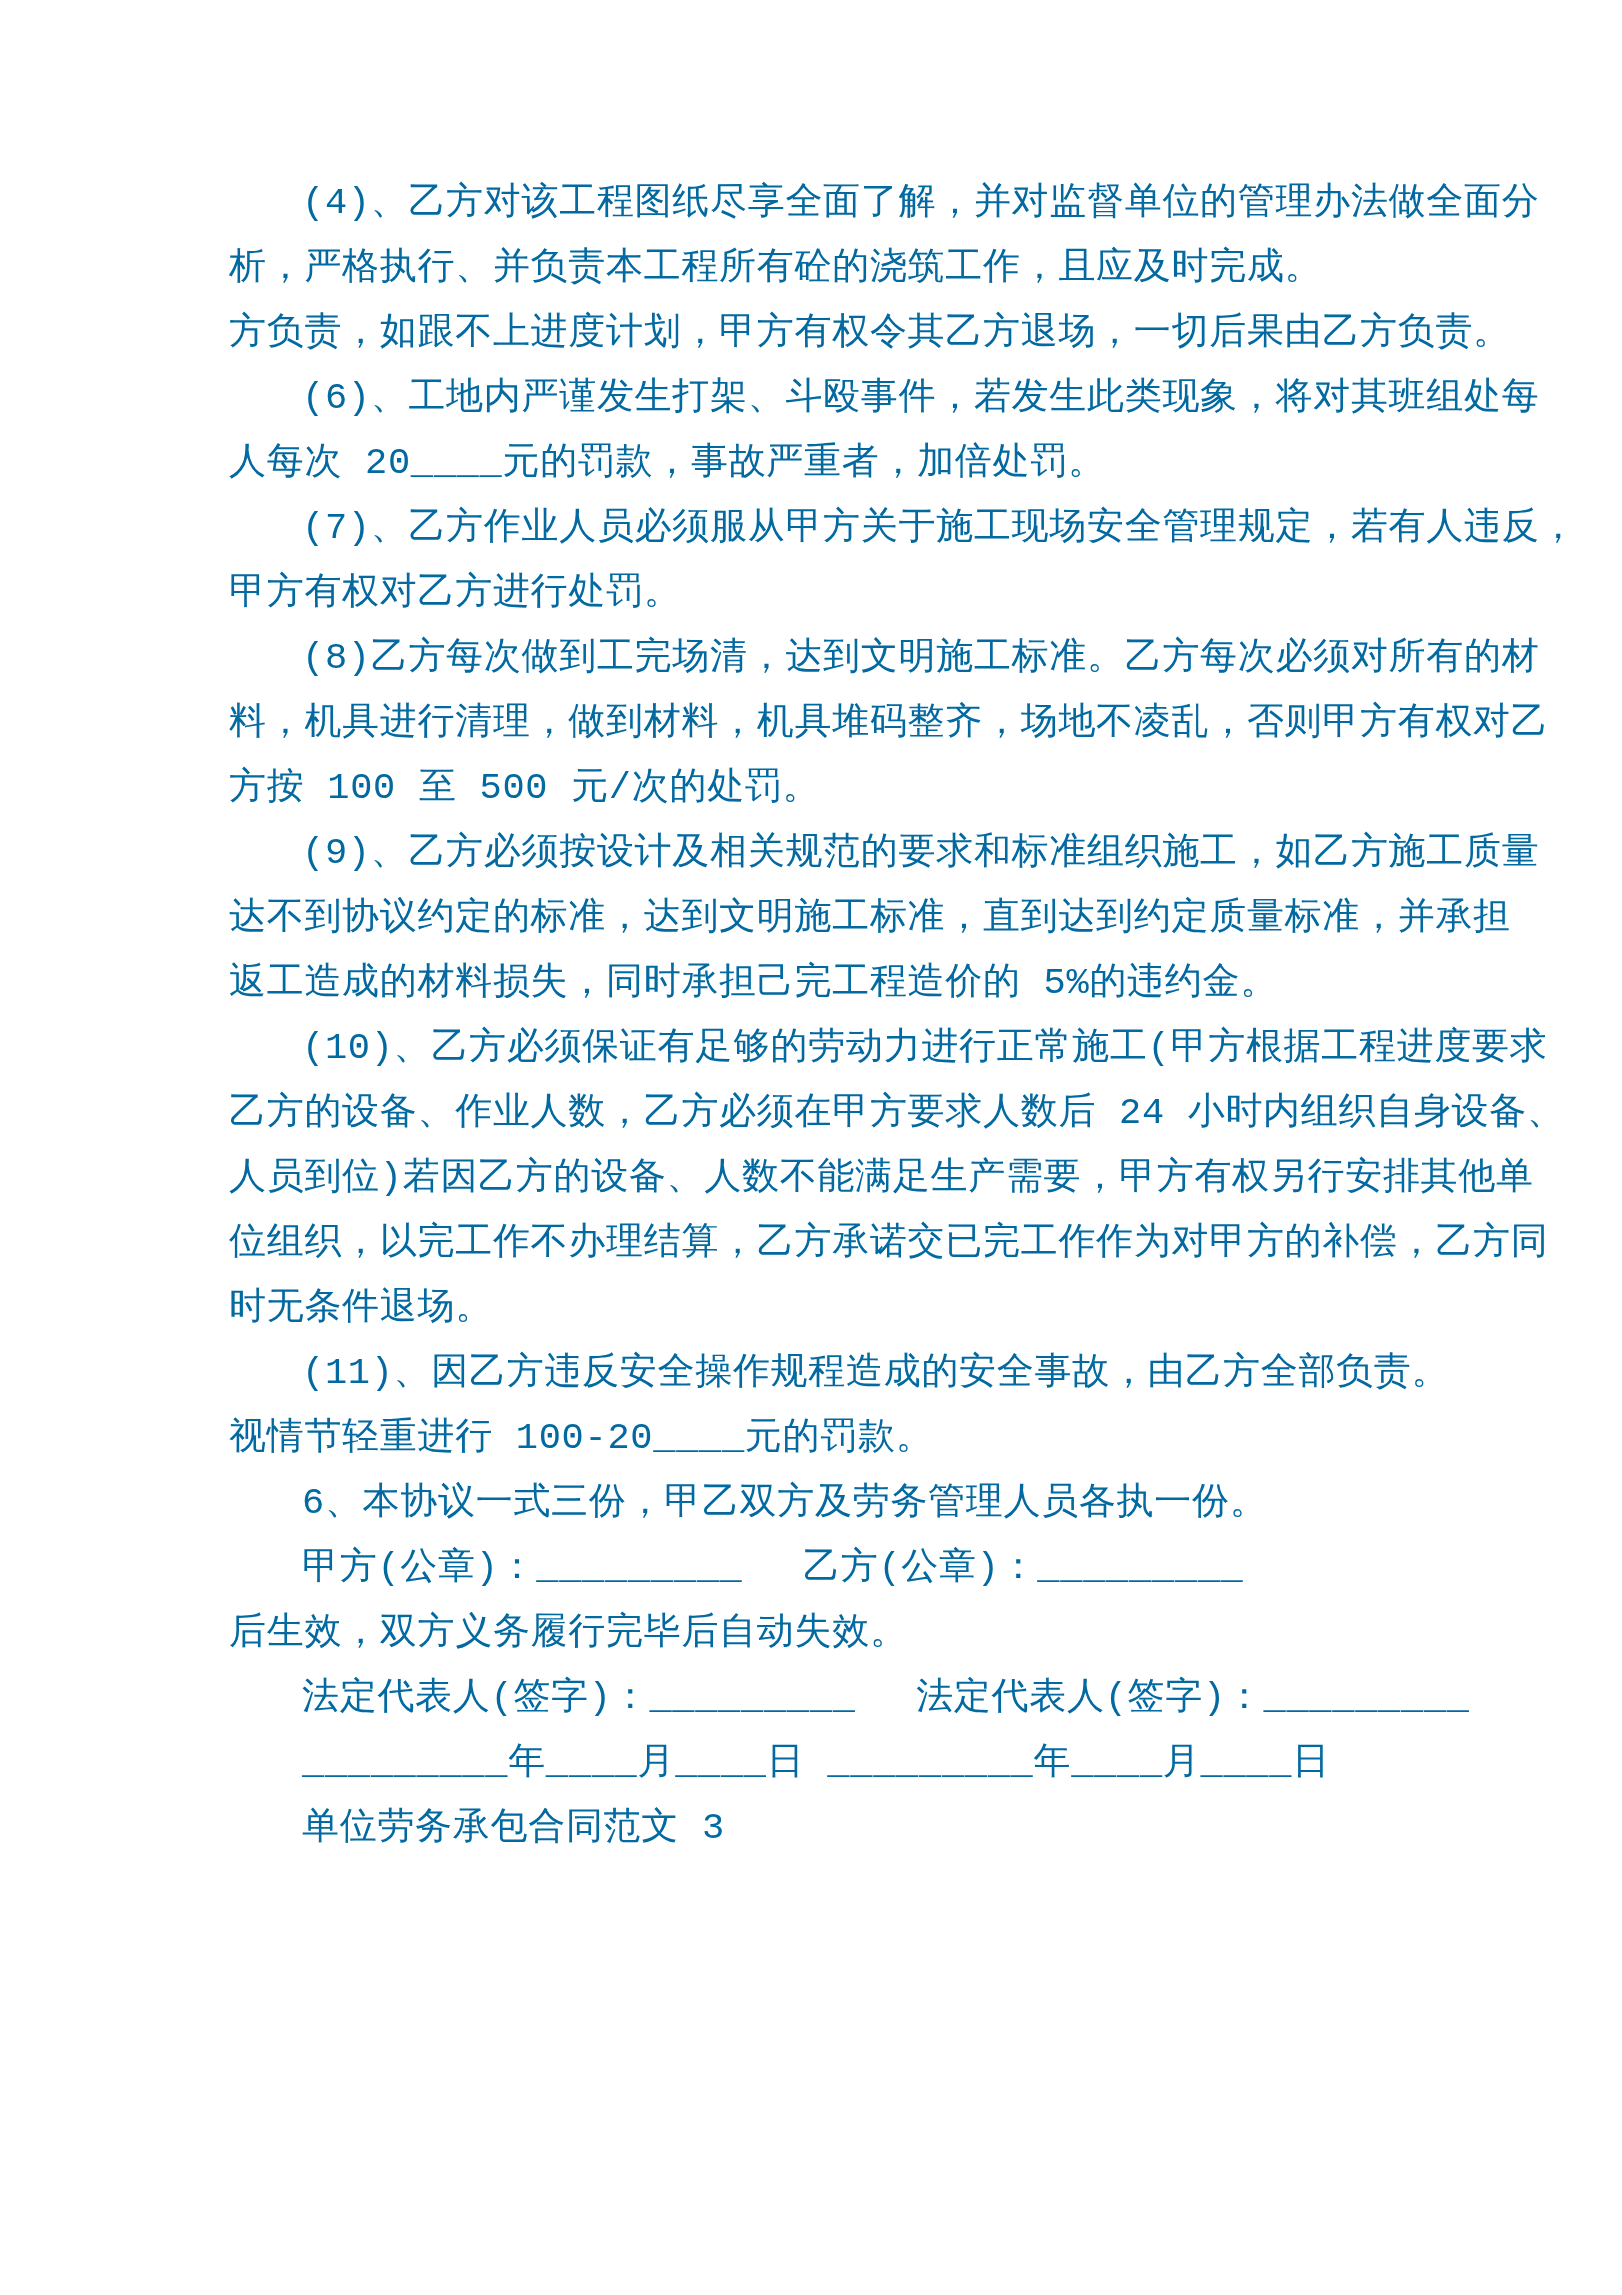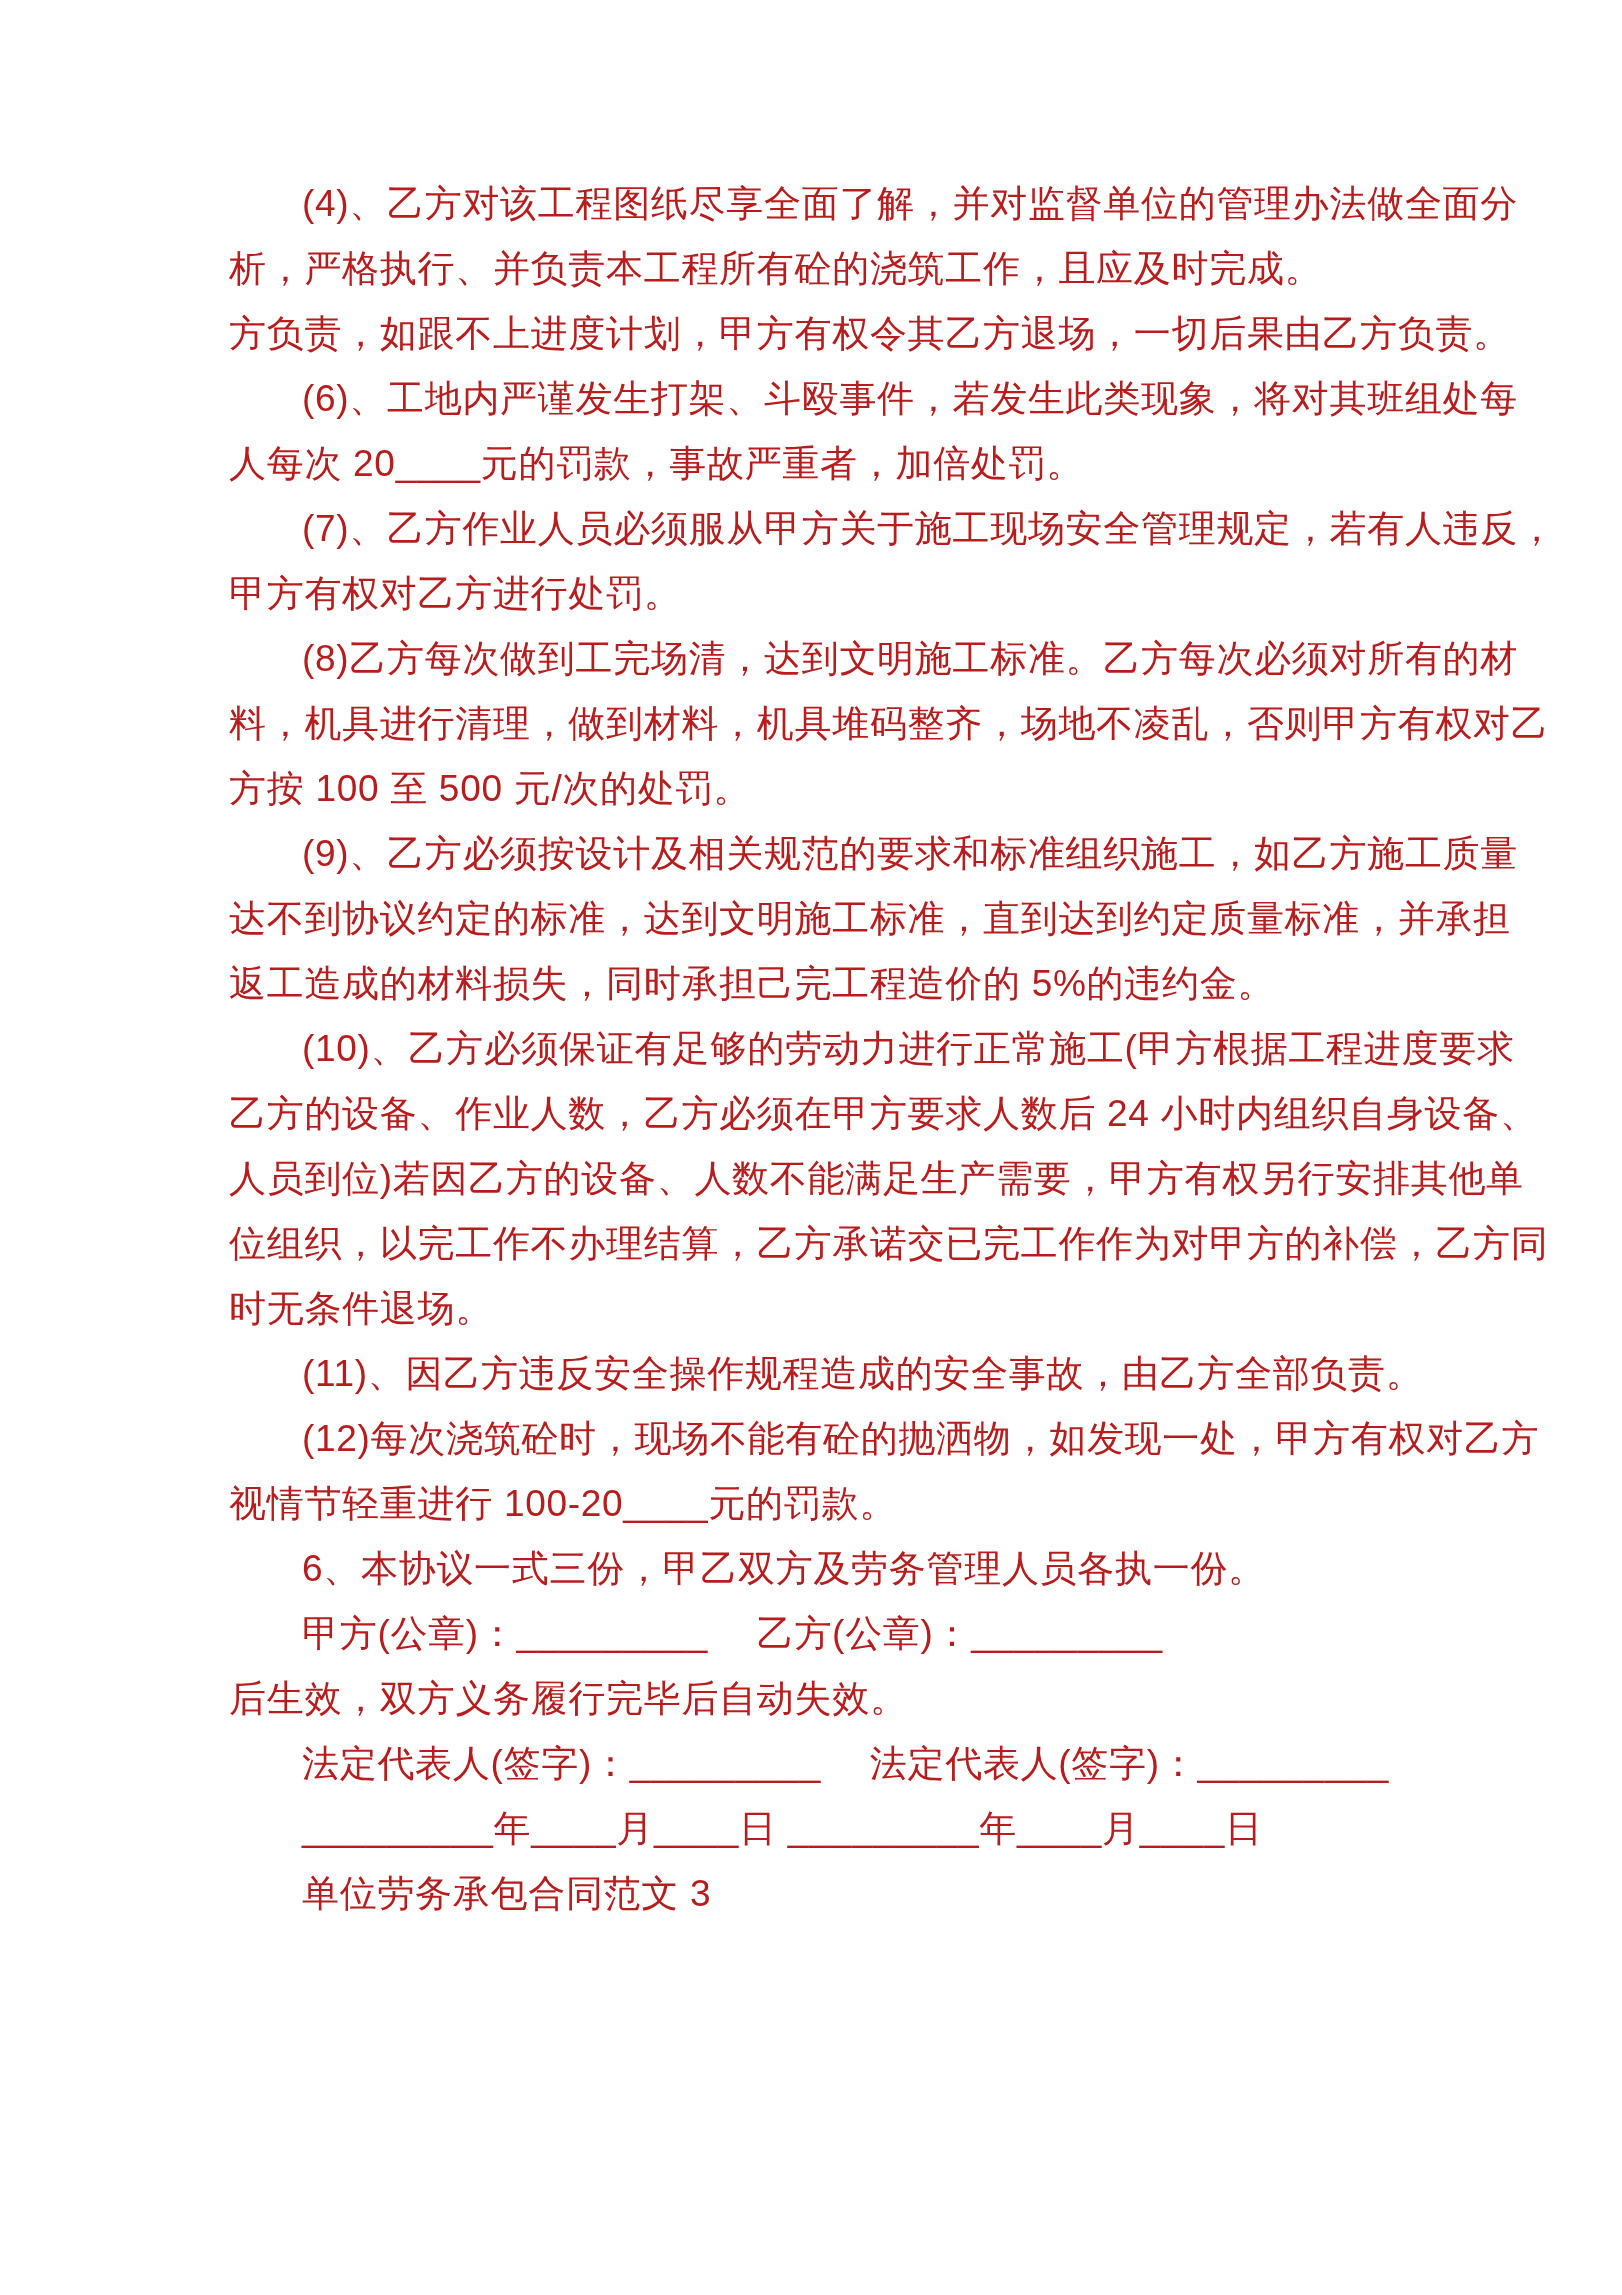--- a/index.html
+++ b/index.html
@@ -10,24 +10,24 @@
   .page {
     position: relative;
     width: 1623px;
     height: 2295px;
     background: #ffffff;
     overflow: hidden;
   }
   .content {
     box-sizing: border-box;
     padding: 171px 222px 0 229px;
-    font-family: Liberation Sans, sans-serif;
+    font-family: Liberation Mono, monospace;
     font-size: 37px;
     line-height: 65px;
-    color: #b91c1c;
+    color: #0369a1;
     letter-spacing: 0.7px;
   }
   .line {
     white-space: pre;
   }
   .line.indent {
     padding-left: 73px; 
   }
 </style>
 </head>
@@ -47,21 +47,20 @@
       <div class="line">方按 100 至 500 元/次的处罚。</div>
       <div class="line indent">(9)、乙方必须按设计及相关规范的要求和标准组织施工，如乙方施工质量</div>
       <div class="line">达不到协议约定的标准，达到文明施工标准，直到达到约定质量标准，并承担</div>
       <div class="line">返工造成的材料损失，同时承担己完工程造价的 5%的违约金。</div>
       <div class="line indent">(10)、乙方必须保证有足够的劳动力进行正常施工(甲方根据工程进度要求</div>
       <div class="line">乙方的设备、作业人数，乙方必须在甲方要求人数后 24 小时内组织自身设备、</div>
       <div class="line">人员到位)若因乙方的设备、人数不能满足生产需要，甲方有权另行安排其他单</div>
       <div class="line">位组织，以完工作不办理结算，乙方承诺交已完工作作为对甲方的补偿，乙方同</div>
       <div class="line">时无条件退场。</div>
       <div class="line indent">(11)、因乙方违反安全操作规程造成的安全事故，由乙方全部负责。</div>
-      <div class="line indent">(12)每次浇筑砼时，现场不能有砼的抛洒物，如发现一处，甲方有权对乙方</div>
       <div class="line">视情节轻重进行 100-20____元的罚款。</div>
       <div class="line indent">6、本协议一式三份，甲乙双方及劳务管理人员各执一份。</div>
       <div class="line indent">甲方(公章)：_________　 乙方(公章)：_________</div>
       <div class="line">后生效，双方义务履行完毕后自动失效。</div>
       <div class="line indent">法定代表人(签字)：_________　 法定代表人(签字)：_________</div>
       <div class="line indent">_________年____月____日 _________年____月____日</div>
       <div class="line indent">单位劳务承包合同范文 3</div>
     </div>
 </div>
 

